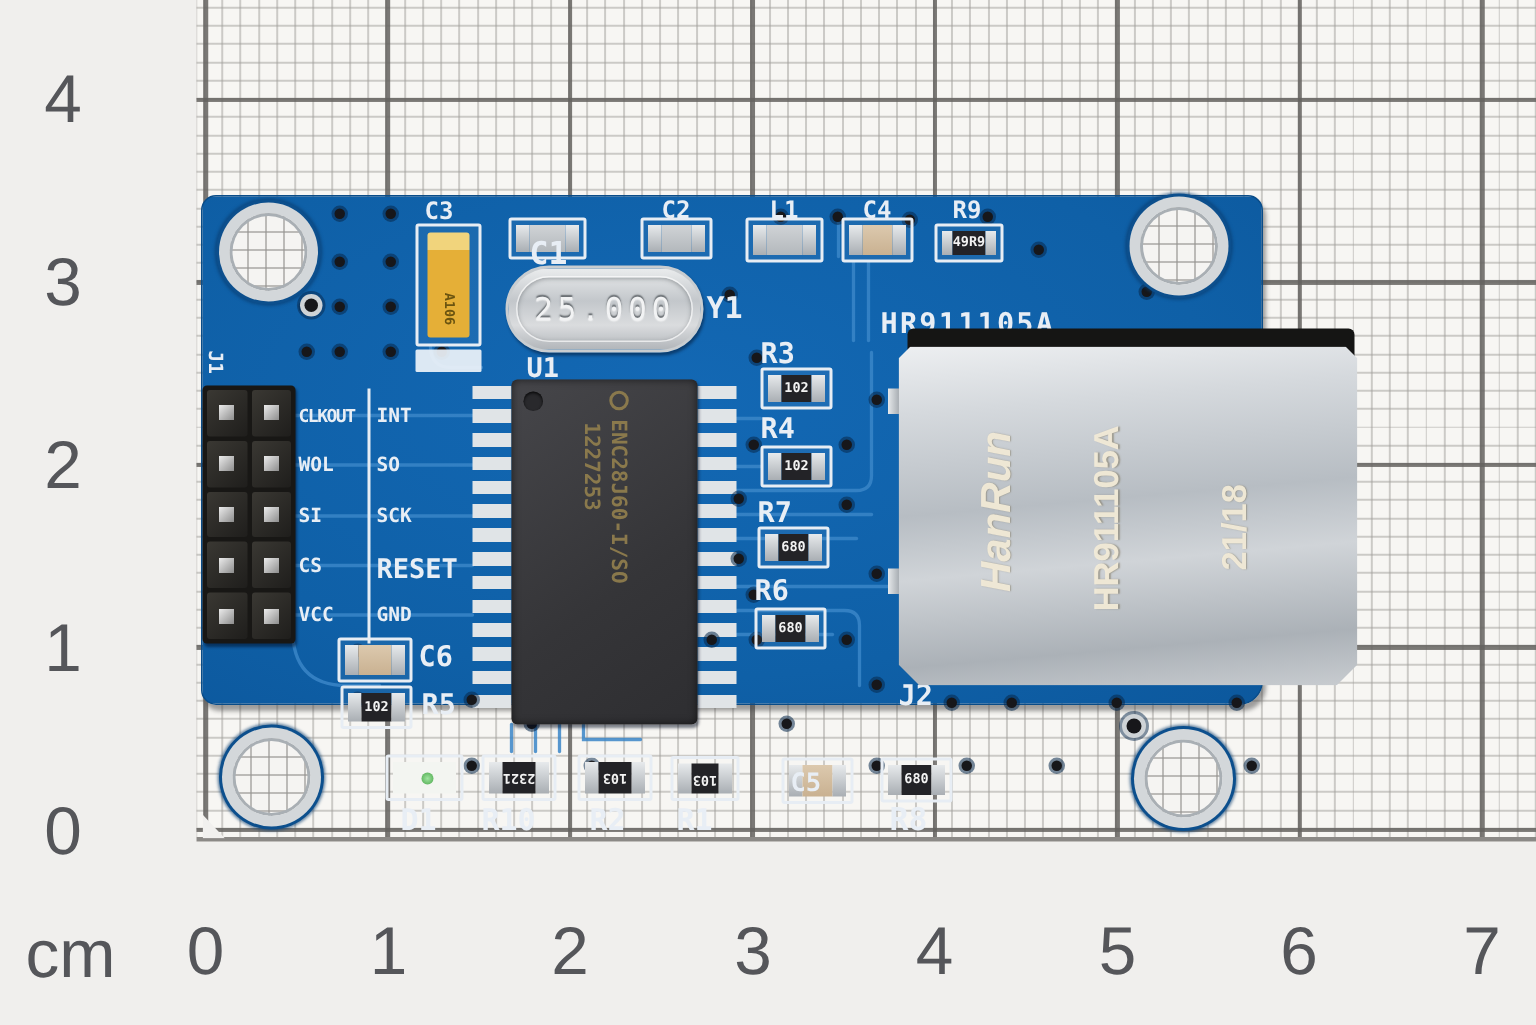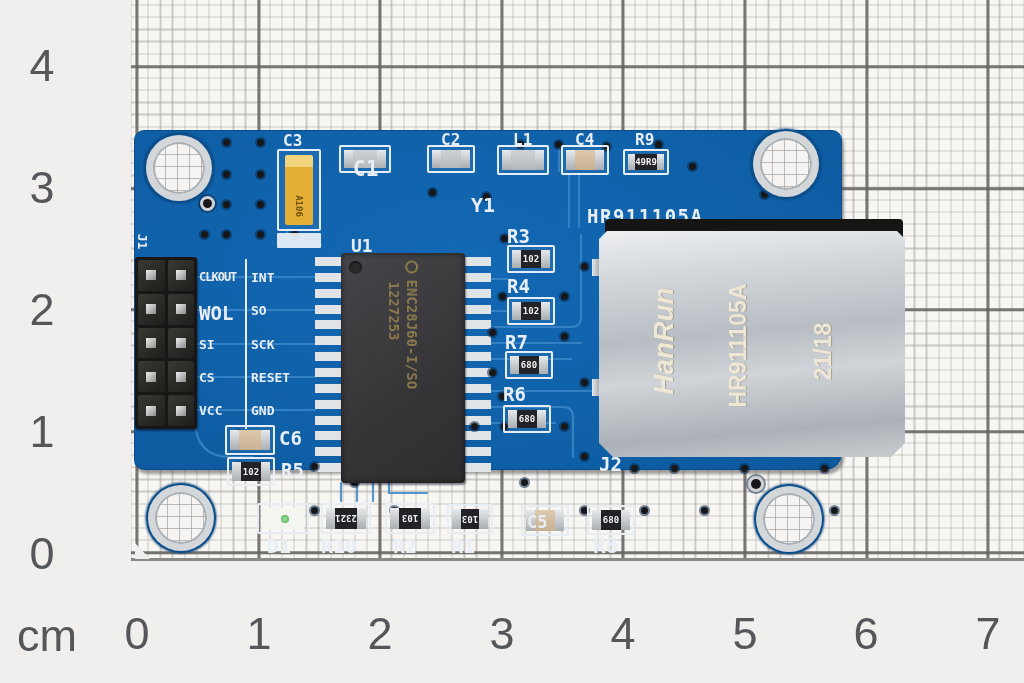--- a/index.html
+++ b/index.html
@@ -260,20 +260,24 @@
         </div>
       </div>
 
     <div class="silkbox" style="left:142px;top:18px;width:44px;height:82px;">
       <div class="ycap">
           <span>A106</span>
         </div>
     </div>
     <div class="pad" style="left:142px;top:102px;width:44px;height:15px;"></div>
 
+    <div class="xtal">
+      <div class="inner"></div>
+      <span class="freq">25.000</span>
+    </div>
     <span class="silk" style="left:336px;top:64px;font-size:20px;">Y1</span>
     <span class="silk" style="left:216px;top:106px;font-size:18px;">U1</span>
 
     <span class="silk" style="left:452px;top:76px;font-size:19px;letter-spacing:1.5px;">HR911105A</span>
 
     <div class="ic-pins" style="left:180px;"></div>
     <div class="ic-pins" style="left:330px;"></div>
     <div class="ic-body">
       <div class="ic-dimple"></div>
     </div>
@@ -313,28 +317,28 @@
           <div class="pin"></div>
         </div>
         <div class="cell">
           <div class="pin"></div>
         </div>
     </div>
     <span class="silk" style="left:0px;top:104px;font-size:13px;transform:rotate(90deg);">J1</span>
     <div class="silk" style="left:110px;top:128px;width:2px;height:170px;background:#e7edf4;"></div>
 
     <span class="silk" style="left:64px;top:140px;font-size:12px;letter-spacing:-1px;">CLKOUT</span>
-    <span class="silk" style="left:64px;top:173px;font-size:19px;">WOL</span>
+    <span class="silk" style="left:64px;top:173px;font-size:13px;">WOL</span>
     <span class="silk" style="left:64px;top:207px;font-size:13px;text-align:center;">SI</span>
     <span class="silk" style="left:64px;top:240px;font-size:13px;">CS</span>
     <span class="silk" style="left:64px;top:273px;font-size:13px;">VCC</span>
     <span class="silk" style="left:116px;top:140px;font-size:13px;">INT</span>
     <span class="silk" style="left:116px;top:173px;font-size:13px;">SO</span>
     <span class="silk" style="left:116px;top:207px;font-size:13px;">SCK</span>
-    <span class="silk" style="left:116px;top:240px;font-size:13px;">RESET</span>
+    <span class="silk" style="left:116px;top:240px;font-size:18px;">RESET</span>
     <span class="silk" style="left:116px;top:273px;font-size:13px;">GND</span>
 
     <span class="silk" style="left:372px;top:96px;font-size:19px;">R3</span>
     <div class="silkbox" style="left:372px;top:114px;width:48px;height:28px;">
       <div class="smd">
           <div class="end"></div>
           <div class="mid">102</div>
           <div class="end"></div>
         </div>
       </div>

